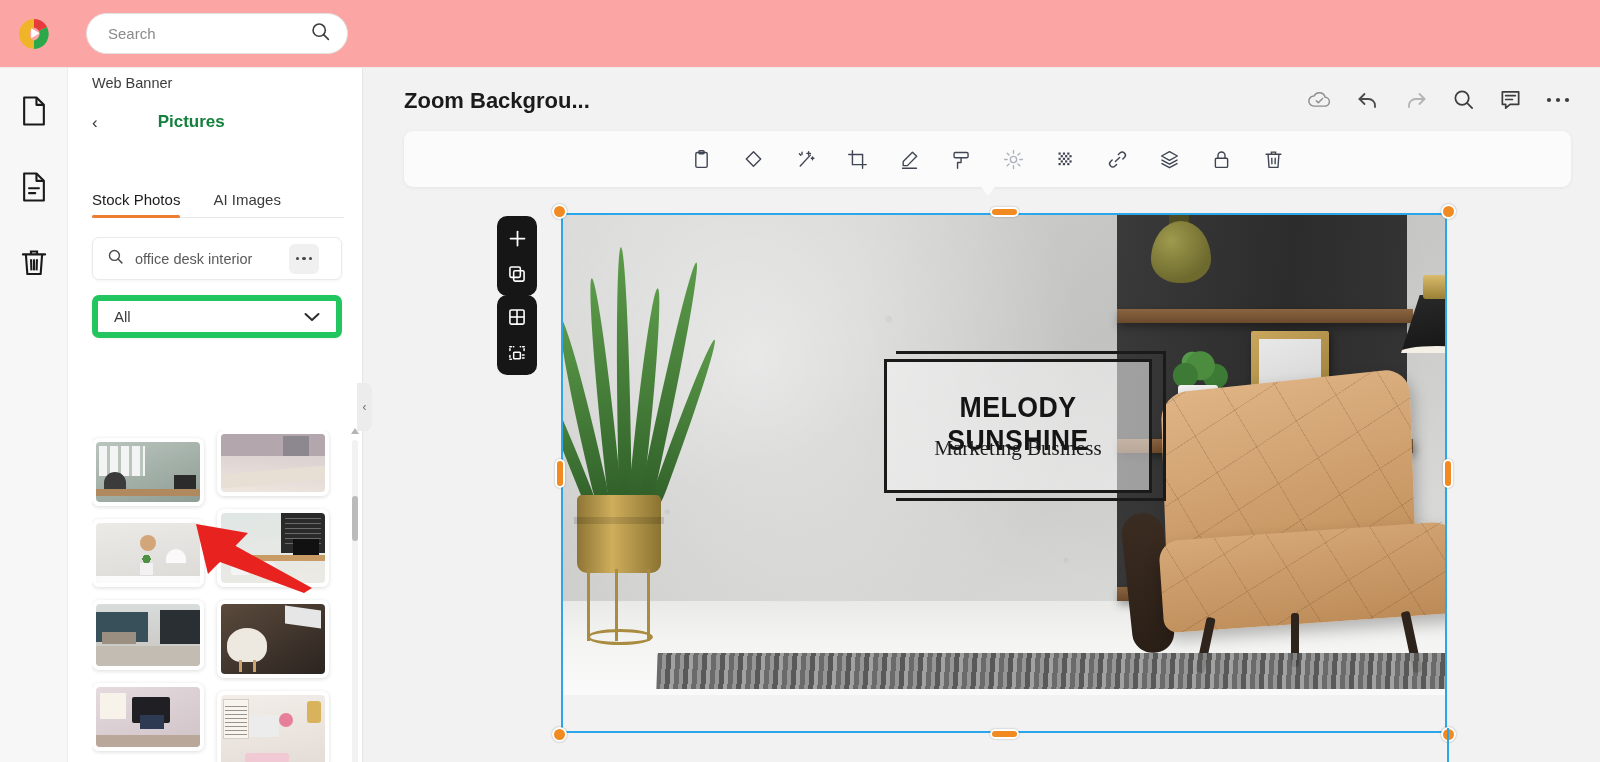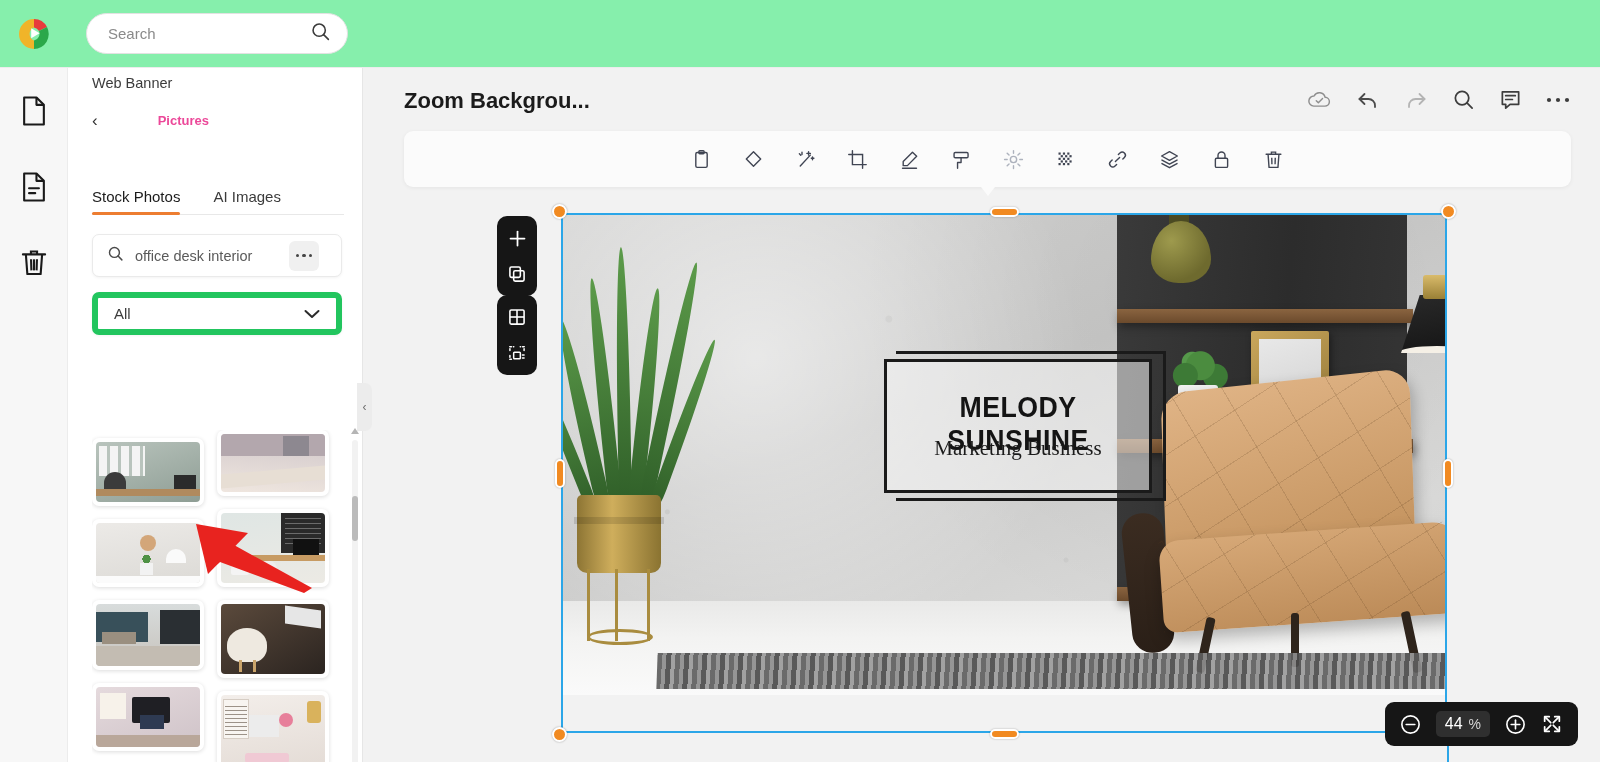--- a/index.html
+++ b/index.html
@@ -8,21 +8,21 @@
     font-family: "Liberation Sans", sans-serif;
     background: #ffffff;
     overflow: hidden;
     color: #2d3748;
   }
   #app { position: relative; width: 1600px; height: 762px; }
 
   
   .topbar {
     position: absolute; top: 0; left: 0; width: 1600px; height: 68px;
-    background: #86efac; display: flex; align-items: center;
+    background: #fca5a5; display: flex; align-items: center;
     border-bottom: 1px solid #ececec; z-index: 60;
   }
   .logo-wrap { width: 68px; display: flex; align-items: center; justify-content: center; }
   .logo { width: 34px; height: 34px; position: relative; }
 
   .search-box {
     margin-left: 18px; width: 262px; height: 41px; border: 1px solid #e2e2e2;
     border-radius: 21px; display: flex; align-items: center; padding: 0 16px 0 21px;
     background: #fff;
   }
@@ -62,21 +62,21 @@
 
   
   .panel {
     position: absolute; top: 68px; left: 68px; width: 295px; height: 694px;
     background: #ffffff; border-right: 1px solid #e6e6e6; z-index: 45; overflow: hidden;
   }
   .panel-title { margin: 22px 0 0 24px; font-size: 25px; font-weight: bold; color: #1b1b1b; letter-spacing: -.2px; }
   .panel-sub { margin: 7px 0 0 24px; font-size: 14.5px; color: #3c3c3c; }
   .breadcrumb { margin: 21px 0 0 24px; display: flex; align-items: center; gap: 12px; cursor: pointer; }
   .bc-arrow { font-size: 17px; color: #333; line-height: 1; }
-  .bc-label { font-size: 13px; font-weight: bold; color: #ec4899; padding-left: 48px; }
+  .bc-label { font-size: 17px; font-weight: bold; color: #15803d; padding-left: 48px; }
 
   .tabs { margin: 18px 0 0 24px; display: flex; gap: 33px; width: 252px;
           border-bottom: 1px solid #e8e8e8; }
   .tab { font-size: 15px; color: #3b3b3b; padding-bottom: 9px; cursor: pointer; position: relative; margin-top: 41px; }
   .tab.active { color: #1b1b1b; }
   .tab.active::after { content: ""; position: absolute; left: 0; right: 0; bottom: -1px; height: 3px; background: #ED7D31; border-radius: 2px; }
 
   .inner-search {
     margin: 19px 0 0 24px; width: 250px; height: 43px; border: 1px solid #eaeaea;
     border-radius: 7px; background: #fff; display: flex; align-items: center; padding: 0 22px 0 14px;
@@ -732,45 +732,20 @@
       <span class="handle-c" style="left:-9px;  top:-9px;"></span>
       <span class="handle-c" style="right:-9px; top:-9px;"></span>
       <span class="handle-c" style="left:-9px;  bottom:-9px;"></span>
       <span class="handle-c" style="right:-9px; bottom:-9px;"></span>
       <span class="handle-h" style="left:50%; margin-left:-14px; top:-6px;"></span>
       <span class="handle-h" style="left:50%; margin-left:-14px; bottom:-6px;"></span>
       <span class="handle-v" style="left:-6px;  top:50%; margin-top:-14px;"></span>
       <span class="handle-v" style="right:-6px; top:50%; margin-top:-14px;"></span>
     </div>
 
-    <div class="zoom-ctl">
-      <span class="zc-btn">
-        <svg width="23" height="23" viewBox="0 0 24 24" fill="none" stroke="#fff" stroke-width="1.7">
-          <circle cx="12" cy="12" r="9"></circle>
-            <line x1="7.5" y1="12" x2="16.5" y2="12" stroke-linecap="round"></line>
-        </svg>
-      </span>
-      <span class="zoom-val">
-        <span class="zoom-num">44</span>
-        <span class="zoom-pct">%</span>
-      </span>
-      <span class="zc-btn">
-        <svg width="23" height="23" viewBox="0 0 24 24" fill="none" stroke="#fff" stroke-width="1.7">
-          <circle cx="12" cy="12" r="9"></circle>
-          <line x1="7.5" y1="12" x2="16.5" y2="12" stroke-linecap="round"></line>
-          <line x1="12" y1="7.5" x2="12" y2="16.5" stroke-linecap="round"></line>
-        </svg>
-      </span>
-      <span class="zc-btn">
-        <svg width="22" height="22" viewBox="0 0 24 24" fill="none" stroke="#fff" stroke-width="1.9">
-          <path d="M4 9V4h5M20 9V4h-5M4 15v5h5M20 15v5h-5" stroke-linecap="round" stroke-linejoin="round"></path>
-          <path d="M4.6 4.6l6 6M19.4 4.6l-6 6M4.6 19.4l6-6M19.4 19.4l-6-6" stroke-linecap="round"></path>
-        </svg>
-      </span>
-    </div>
 
     <div class="canvas-vline"></div>
   </div>
 
   <svg class="red-arrow" style="left:186px; top:522px;" width="128" height="72" viewBox="0 0 128 72">
     <polygon points="126,66 48,23 60,12 12,4 22,50 34,40 118,71" fill="#E8231F"></polygon>
     <polygon points="10,2 62,11 22,52" fill="#E8231F"></polygon>
   </svg>
 
 </div>

